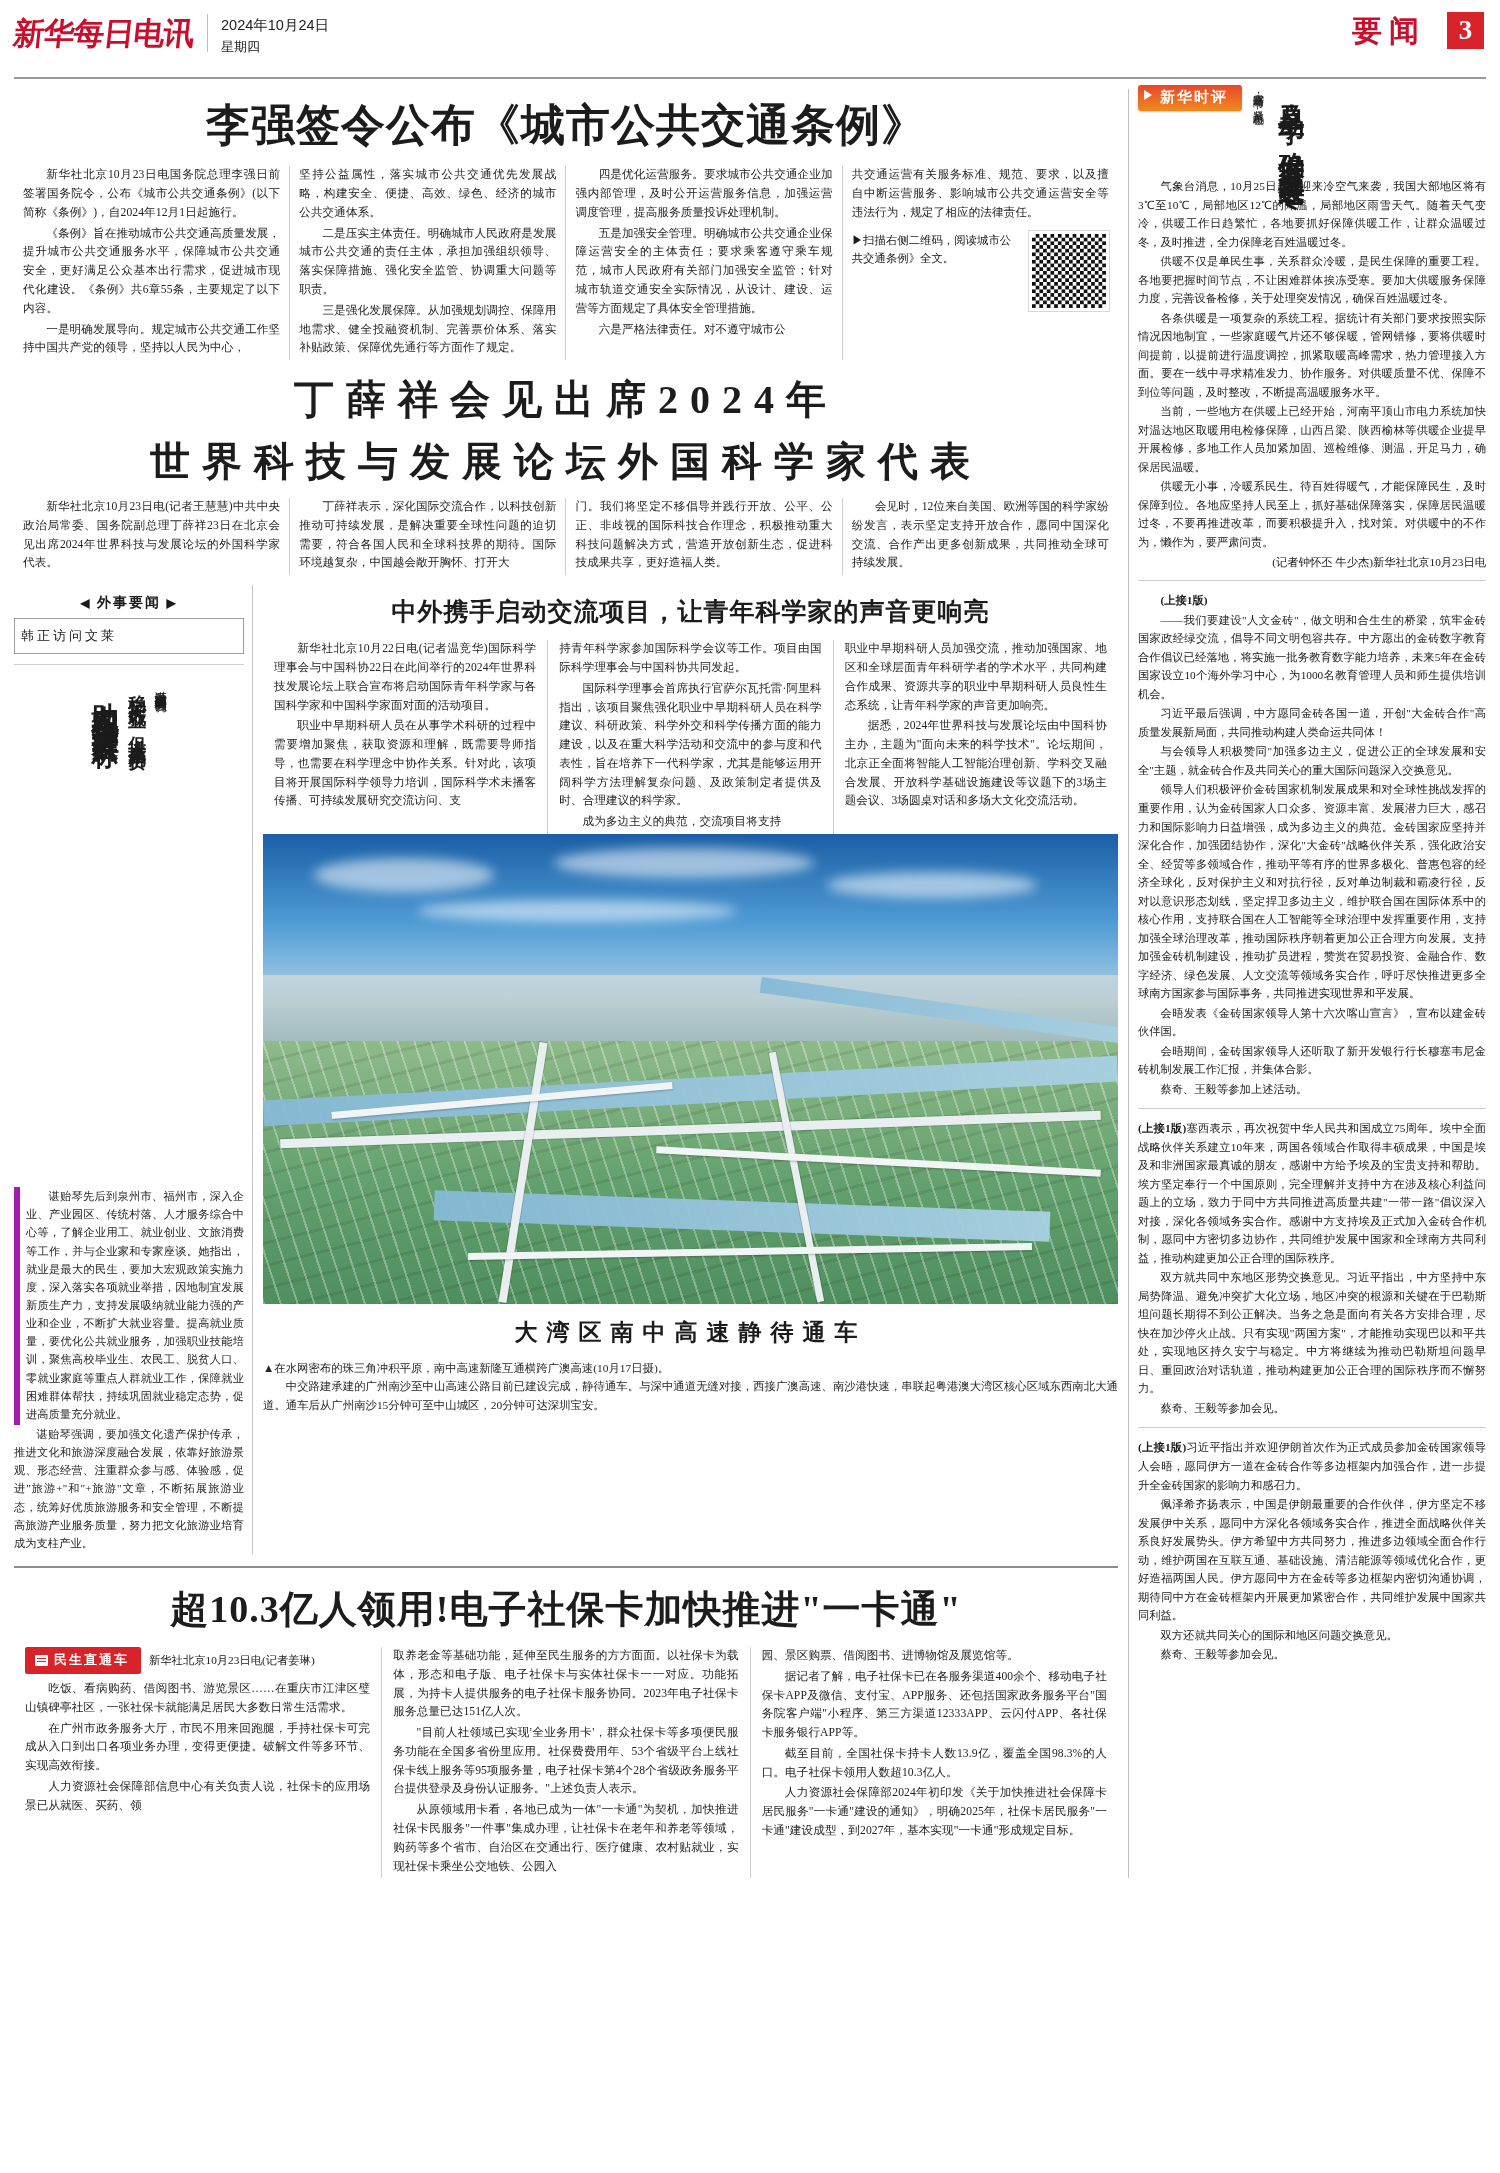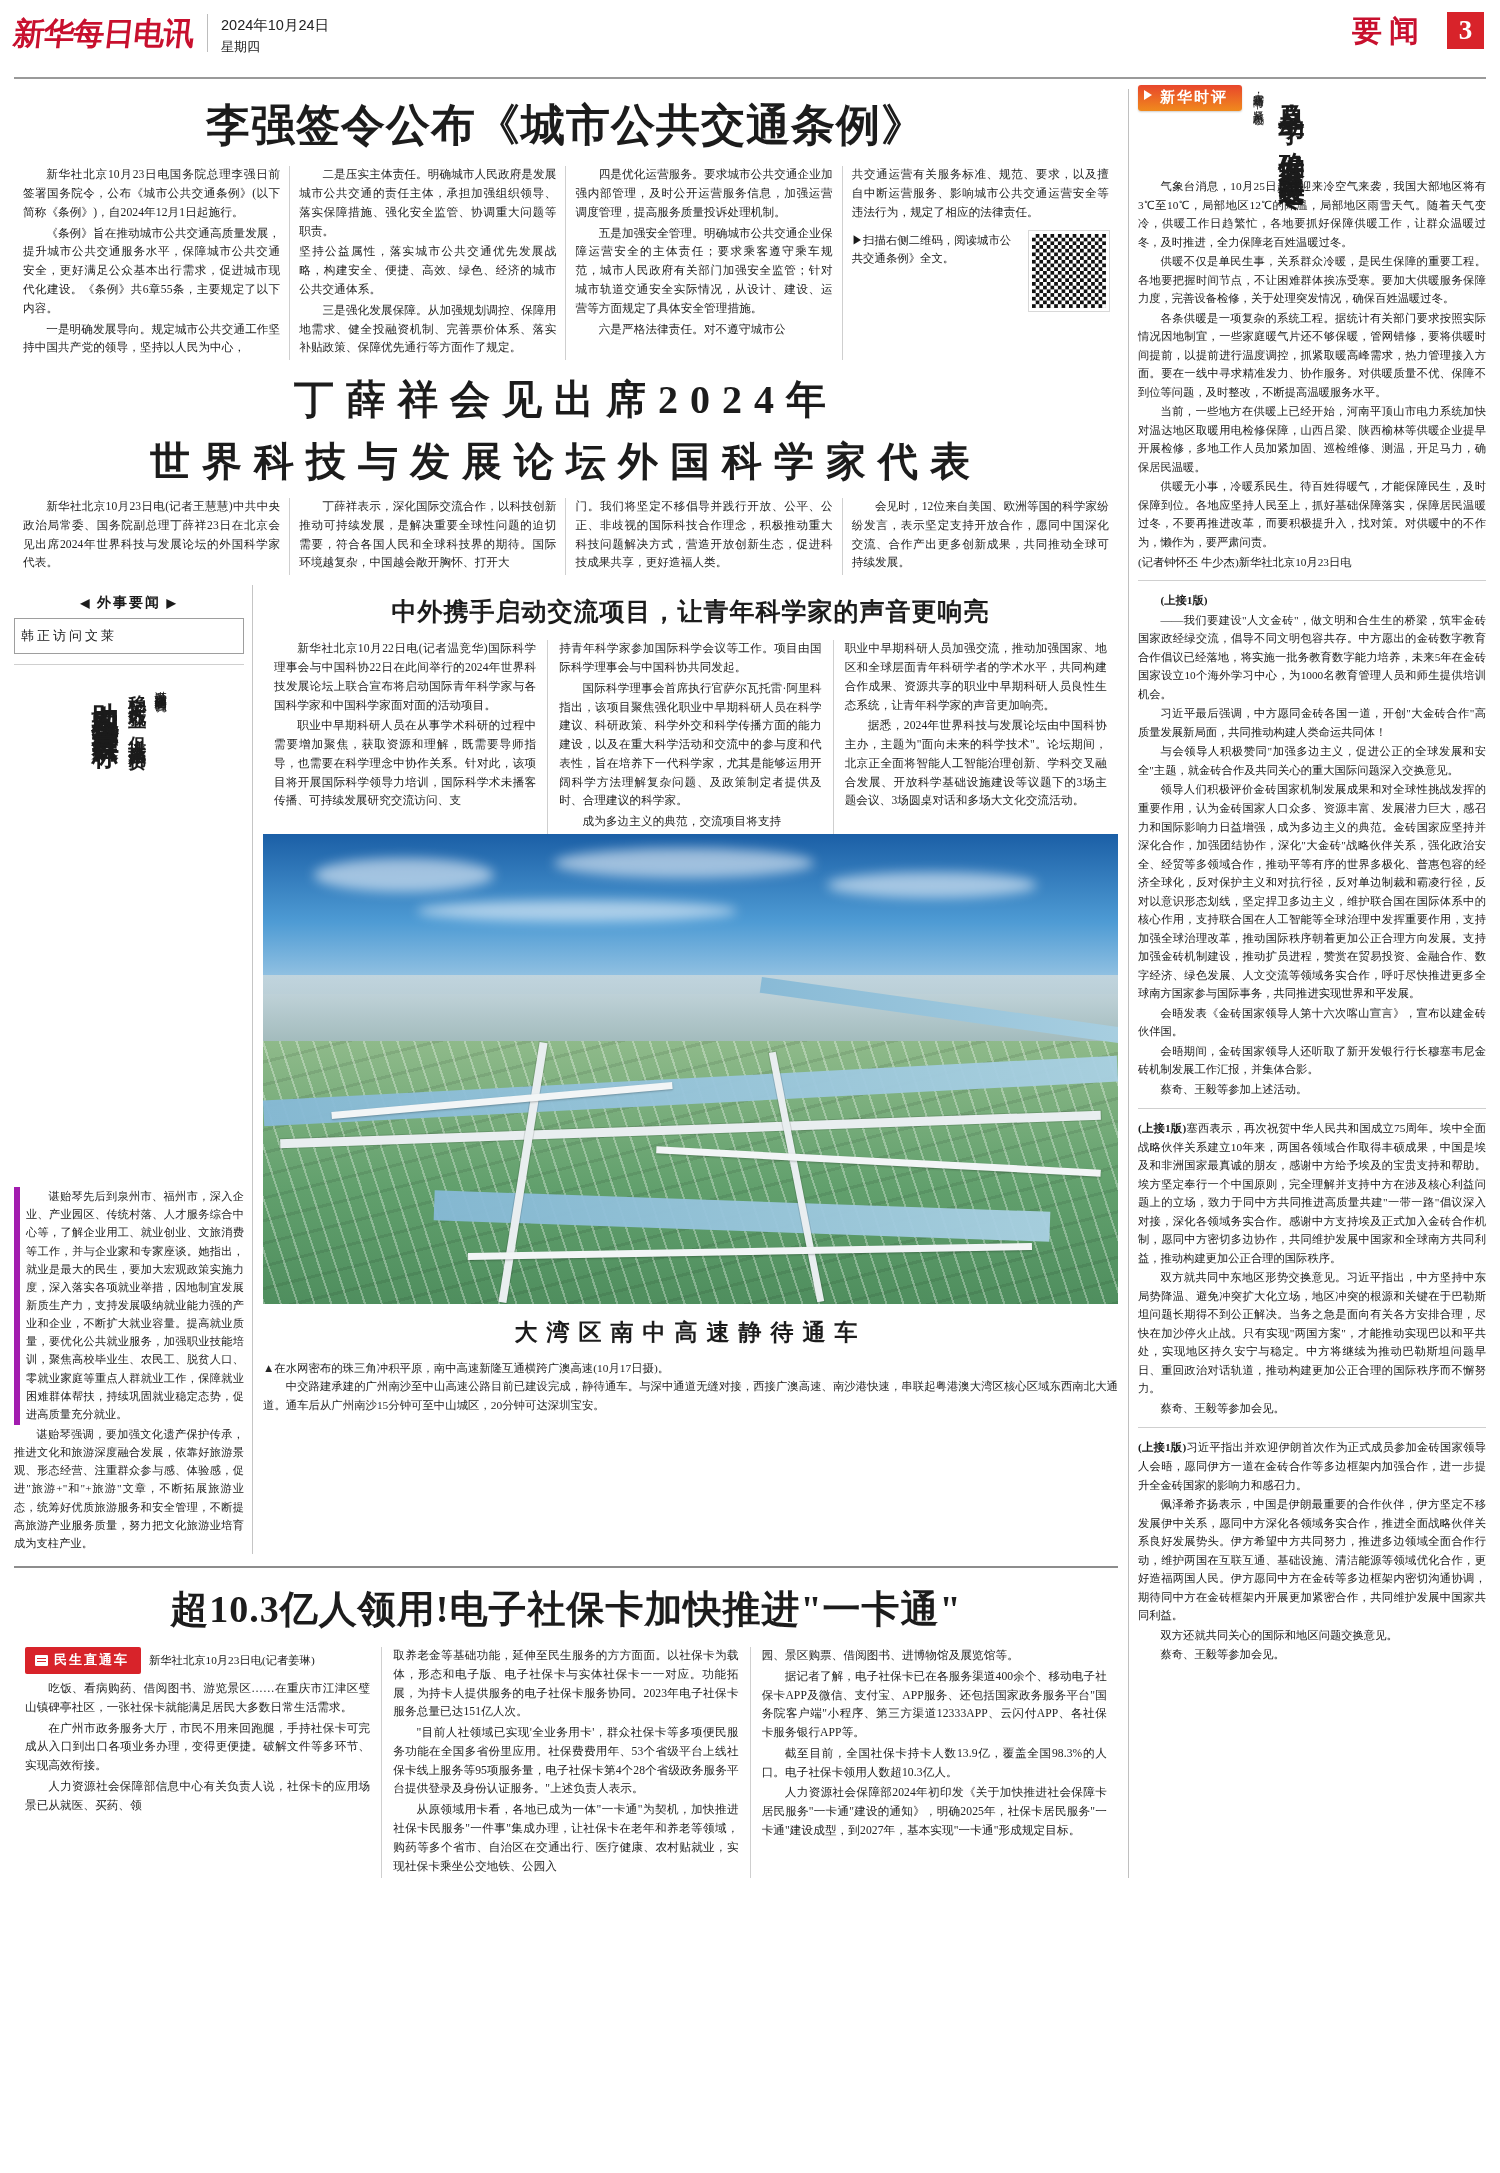--- a/index.html
+++ b/index.html
@@ -145,21 +145,21 @@
   .badge::before{content:"";position:absolute;left:6px;top:5px;width:0;height:0;
     border-left:8px solid #fff;border-top:5px solid transparent;border-bottom:5px solid transparent;}
   .cmt-head{display:flex;align-items:flex-start;gap:8px;padding:6px 0 4px 0;}
   .cmt-kicker{writing-mode:vertical-rl;text-orientation:upright;font-size:11px;line-height:1.5;letter-spacing:1px;color:#222;}
   .cmt-title{
     writing-mode:vertical-rl;text-orientation:upright;font-weight:bold;font-size:26px;
     letter-spacing:4px;line-height:1.25;color:#1b1b1b;
   }
   p.cmt{font-family:"Liberation Serif",serif;font-size:11.3px;line-height:1.64;text-indent:2em;margin:0 0 1px 0;text-align:justify;}
   .cont-tag{font-weight:bold;}
-  .sign{text-align:left;font-size:11.3px;padding-top:3px;}
+  .sign{text-align:right;font-size:11.3px;padding-top:3px;}
 
   
   .redbar{
     display:inline-flex;align-items:center;gap:6px;background:#d8232a;color:#fff;
     font-family:"Liberation Serif",serif;font-weight:bold;font-size:13px;letter-spacing:2px;
     padding:4px 12px 5px 10px;border-radius:2px;
   }
   .redbar .ic{width:13px;height:11px;background:#fff;border-radius:1px;position:relative;}
   .redbar .ic::after{content:"";position:absolute;left:2px;top:3px;width:9px;height:1.6px;background:#d8232a;box-shadow:0 3px 0 #d8232a;}
 
@@ -191,22 +191,22 @@
 
       <div class="hl-main">李强签令公布《城市公共交通条例》</div>
 
       <div class="cols3 col4">
         <div>
           <p class="art lead">新华社北京10月23日电国务院总理李强日前签署国务院令，公布《城市公共交通条例》(以下简称《条例》)，自2024年12月1日起施行。</p>
           <p class="art">《条例》旨在推动城市公共交通高质量发展，提升城市公共交通服务水平，保障城市公共交通安全，更好满足公众基本出行需求，促进城市现代化建设。《条例》共6章55条，主要规定了以下内容。</p>
           <p class="art">一是明确发展导向。规定城市公共交通工作坚持中国共产党的领导，坚持以人民为中心，</p>
         </div>
         <div style="border-left:1px solid #cfcfcf;">
+          <p class="art noind">坚持公益属性，落实城市公共交通优先发展战略，构建安全、便捷、高效、绿色、经济的城市公共交通体系。</p>
           <p class="art">二是压实主体责任。明确城市人民政府是发展城市公共交通的责任主体，承担加强组织领导、落实保障措施、强化安全监管、协调重大问题等职责。</p>
-          <p class="art noind">坚持公益属性，落实城市公共交通优先发展战略，构建安全、便捷、高效、绿色、经济的城市公共交通体系。</p>
           <p class="art">三是强化发展保障。从加强规划调控、保障用地需求、健全投融资机制、完善票价体系、落实补贴政策、保障优先通行等方面作了规定。</p>
         </div>
         <div style="border-left:1px solid #cfcfcf;">
           <p class="art">四是优化运营服务。要求城市公共交通企业加强内部管理，及时公开运营服务信息，加强运营调度管理，提高服务质量投诉处理机制。</p>
           <p class="art">五是加强安全管理。明确城市公共交通企业保障运营安全的主体责任；要求乘客遵守乘车规范，城市人民政府有关部门加强安全监管；针对城市轨道交通安全实际情况，从设计、建设、运营等方面规定了具体安全管理措施。</p>
           <p class="art">六是严格法律责任。对不遵守城市公</p>
         </div>
         <div style="border-left:1px solid #cfcfcf;">
           <p class="art noind">共交通运营有关服务标准、规范、要求，以及擅自中断运营服务、影响城市公共交通运营安全等违法行为，规定了相应的法律责任。</p>
           <div class="qr-row">

